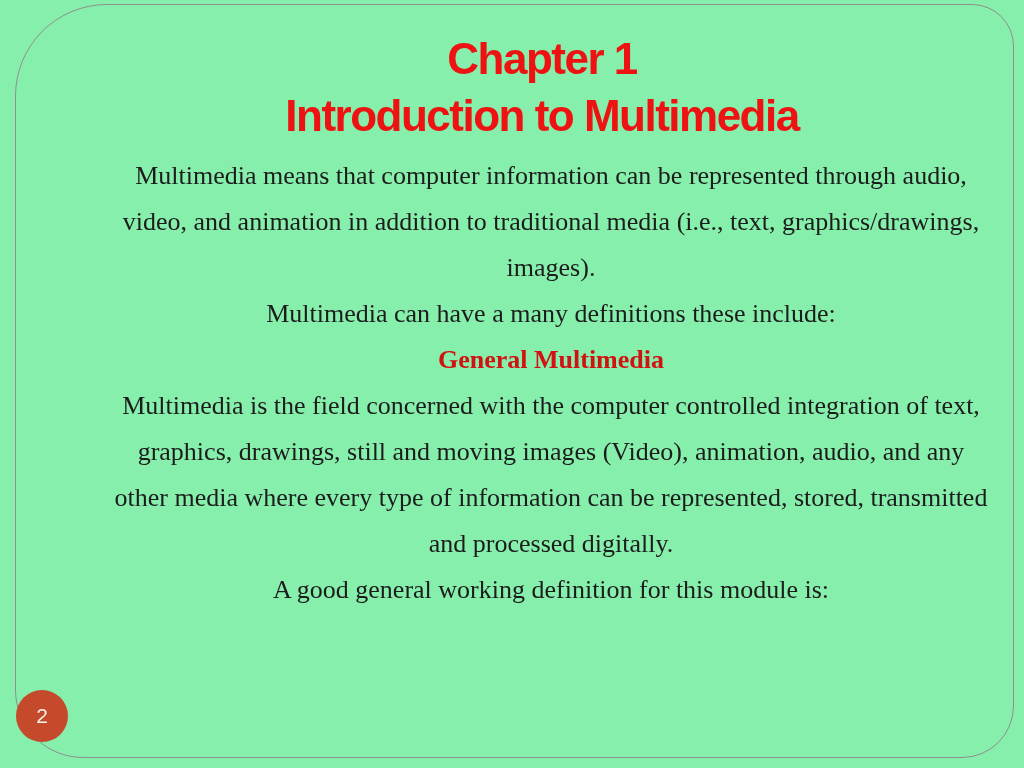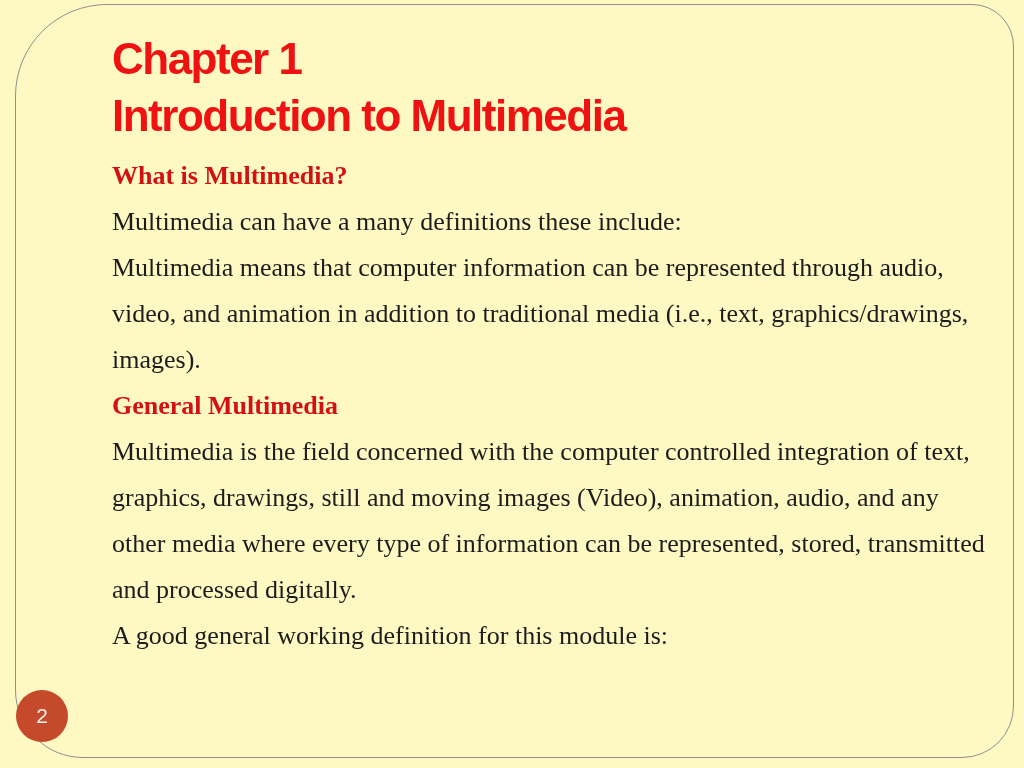--- a/index.html
+++ b/index.html
@@ -8,21 +8,22 @@
     width: 1024px;
     height: 768px;
     background: #ffffff;
     font-family: "Liberation Serif", serif;
     overflow: hidden;
   }
   .slide {
     position: relative;
     width: 1024px;
     height: 768px;
-    background: #fef9c3;
+    background: #86efac;
+    text-align: center;
   }
   
   .frame {
     position: absolute;
     left: 15px;
     top: 4px;
     right: 10px;
     bottom: 10px;
     border: 1px solid #8f8f8f;
     border-radius: 92px 42px 52px 68px;
@@ -80,23 +81,22 @@
 <div class="slide">
 
   <div class="frame"></div>
 
   <div class="title-block">
     <div>Chapter 1</div>
     <div>Introduction to Multimedia</div>
   </div>
 
   <div class="content-block">
-    <p class="heading">What is Multimedia?</p>
+    <p>Multimedia means that computer information can be represented through audio, video, and animation in addition to traditional media (i.e., text, graphics/drawings, images).</p>
     <p>Multimedia can have a many definitions these include:</p>
-    <p>Multimedia means that computer information can be represented through audio, video, and animation in addition to traditional media (i.e., text, graphics/drawings, images).</p>
     <p class="heading">General Multimedia</p>
     <p>Multimedia is the field concerned with the computer controlled integration of text, graphics, drawings, still and moving images (Video), animation, audio, and any other media where every type of information can be represented, stored, transmitted and processed digitally.</p>
     <p>A good general working definition for this module is:</p>
   </div>
 
   <div class="page-badge">
     <span>2</span>
   </div>
 
 </div>

